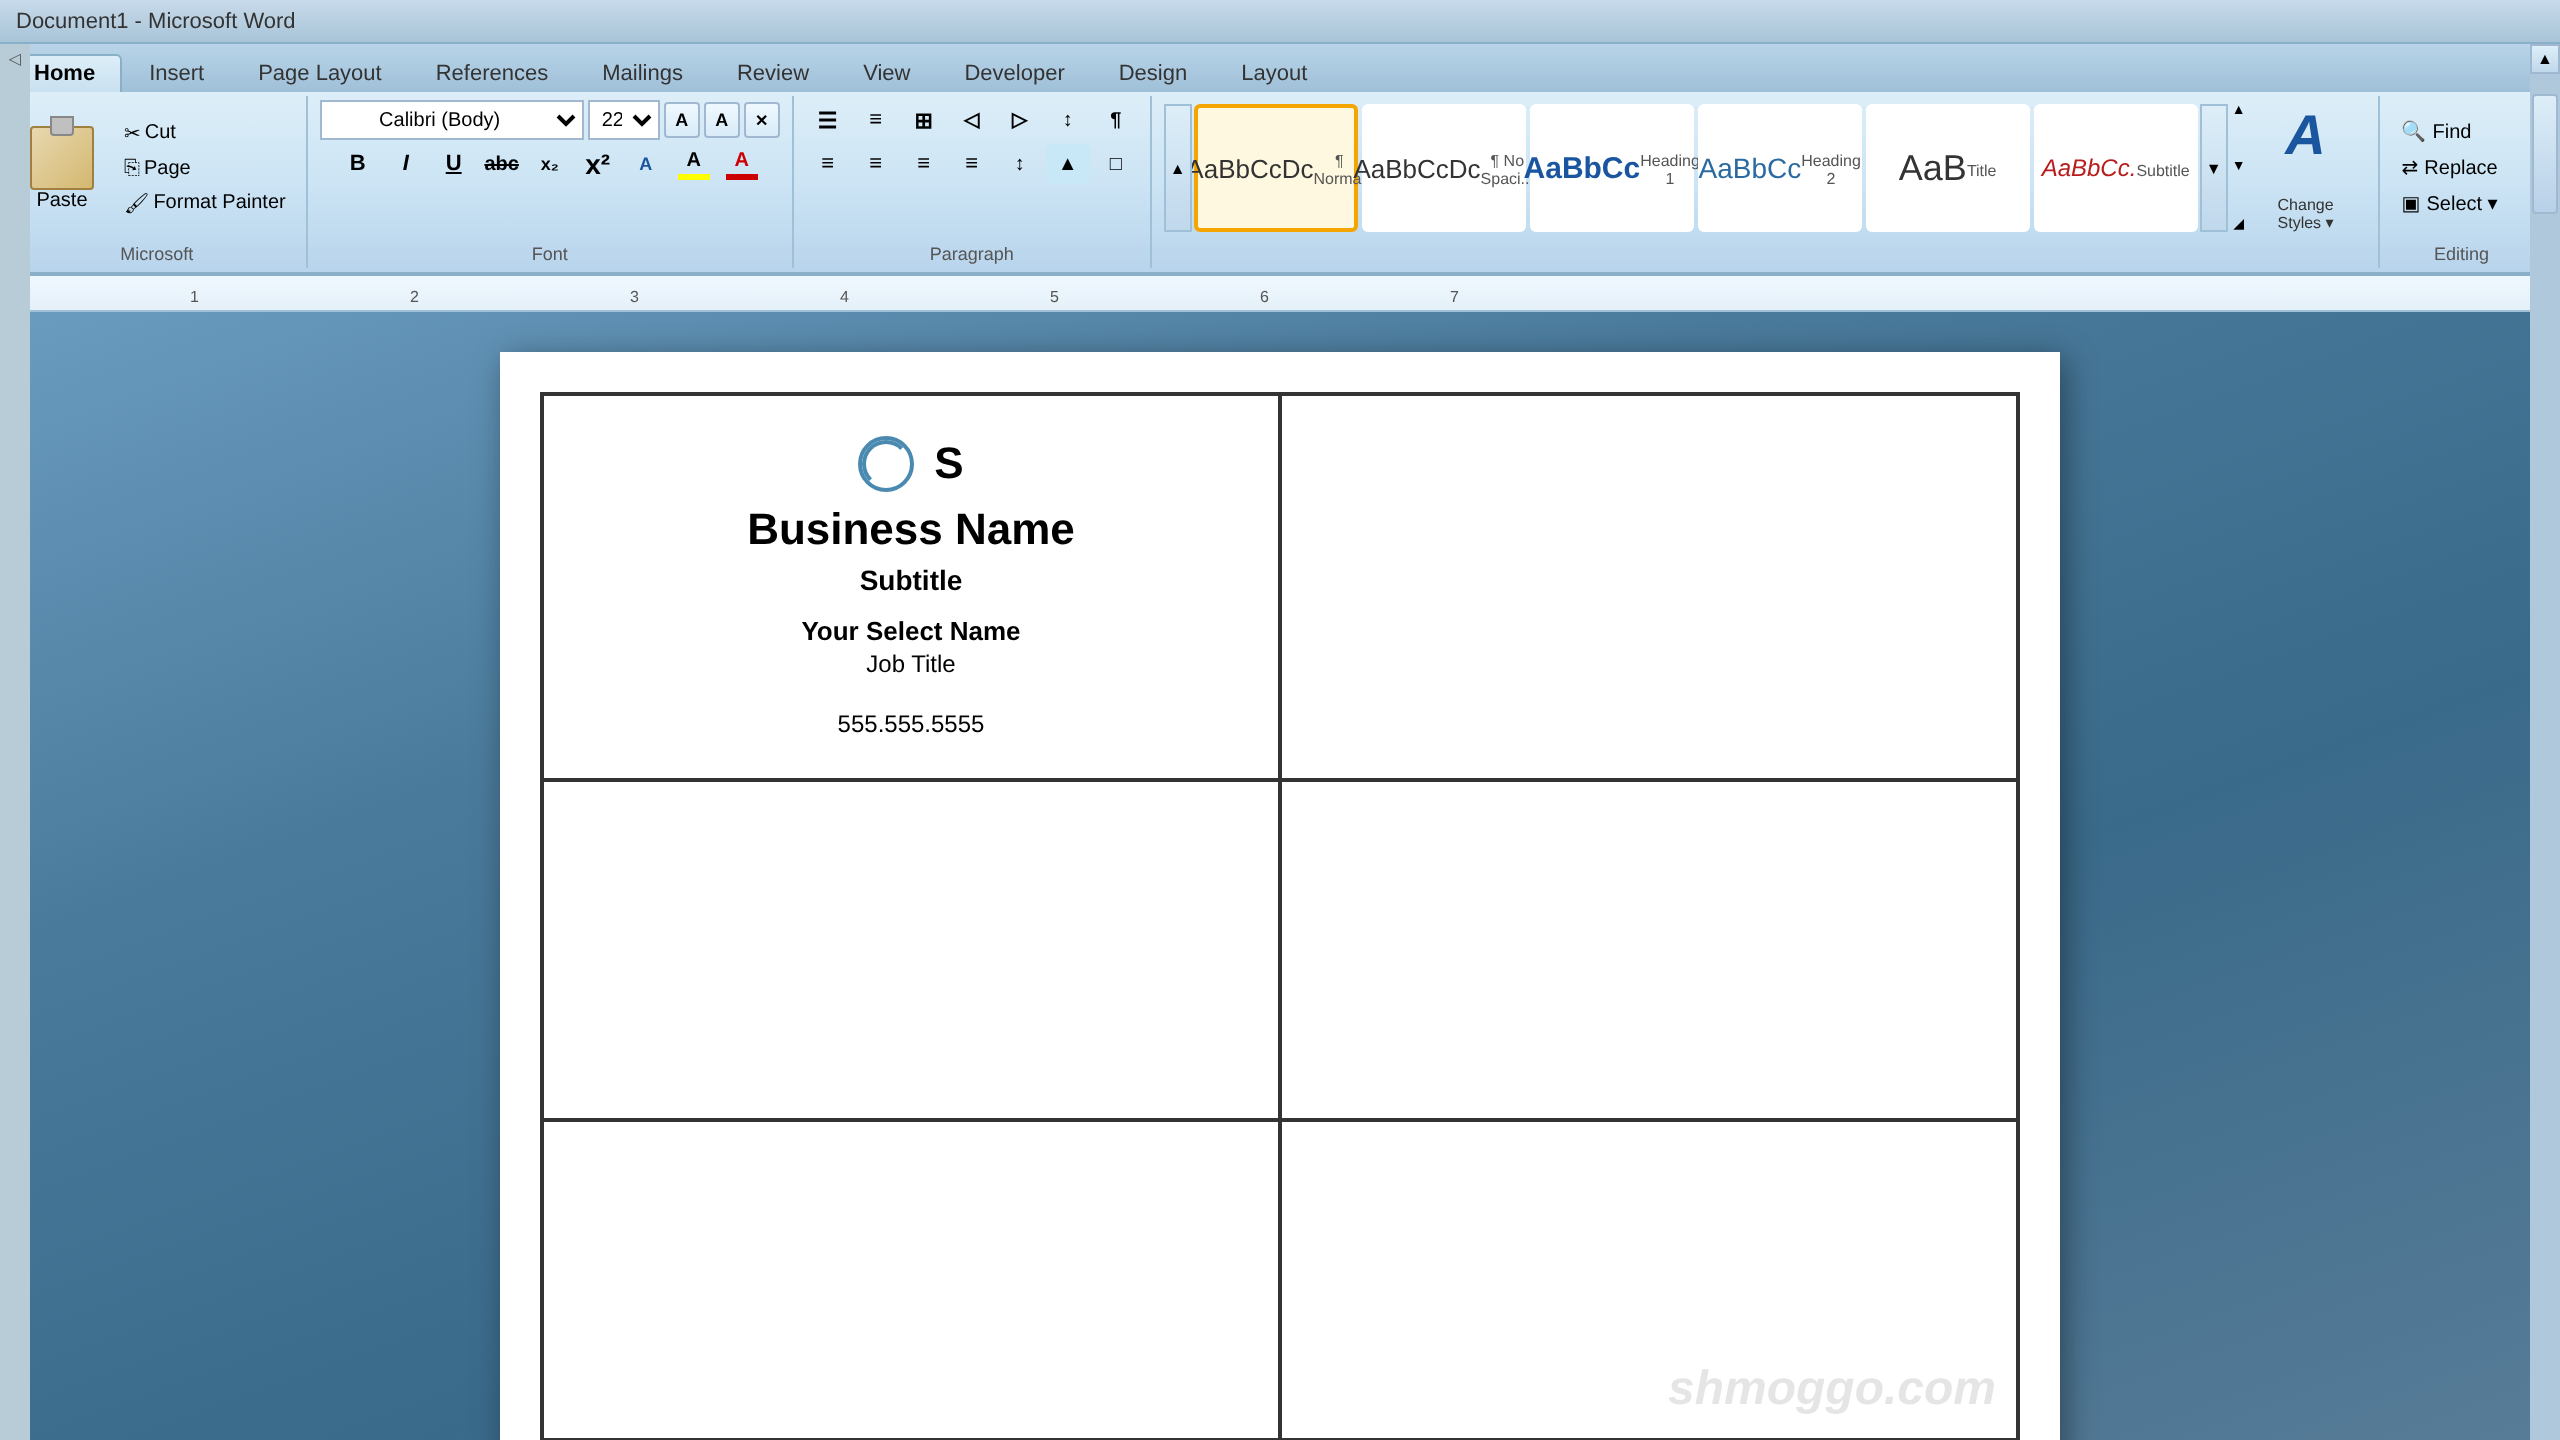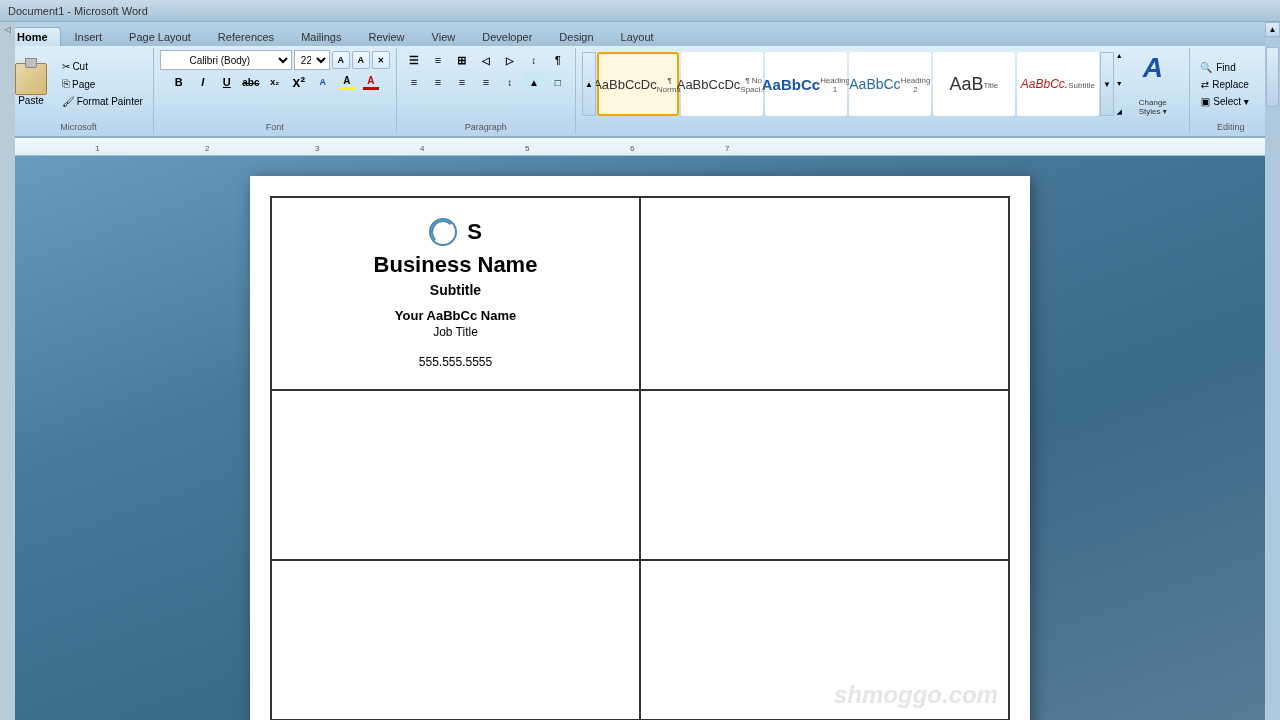--- a/index.html
+++ b/index.html
@@ -625,21 +625,21 @@
     <div class="page">
       <div class="card-grid">
 
         <div class="card-cell main-card">
           <div class="card-top">
             <div class="card-circle-icon"></div>
             <span class="card-s-letter">S</span>
           </div>
           <div class="business-name">Business Name</div>
           <div class="subtitle-text">Subtitle</div>
-          <div class="person-name">Your AaBbCc Name</div>
+          <div class="person-name">Your Select Name</div>
           <div class="job-title">Job Title</div>
           <div style="height:8px;"></div>
           <div class="phone">555.555.5555</div>
         </div>
         <div class="card-cell empty-cell"></div>
 
         <div class="card-cell empty-cell" style="min-height:170px;"></div>
         <div class="card-cell empty-cell" style="min-height:170px;"></div>
 
         <div class="card-cell empty-cell" style="min-height:80px;"></div>

